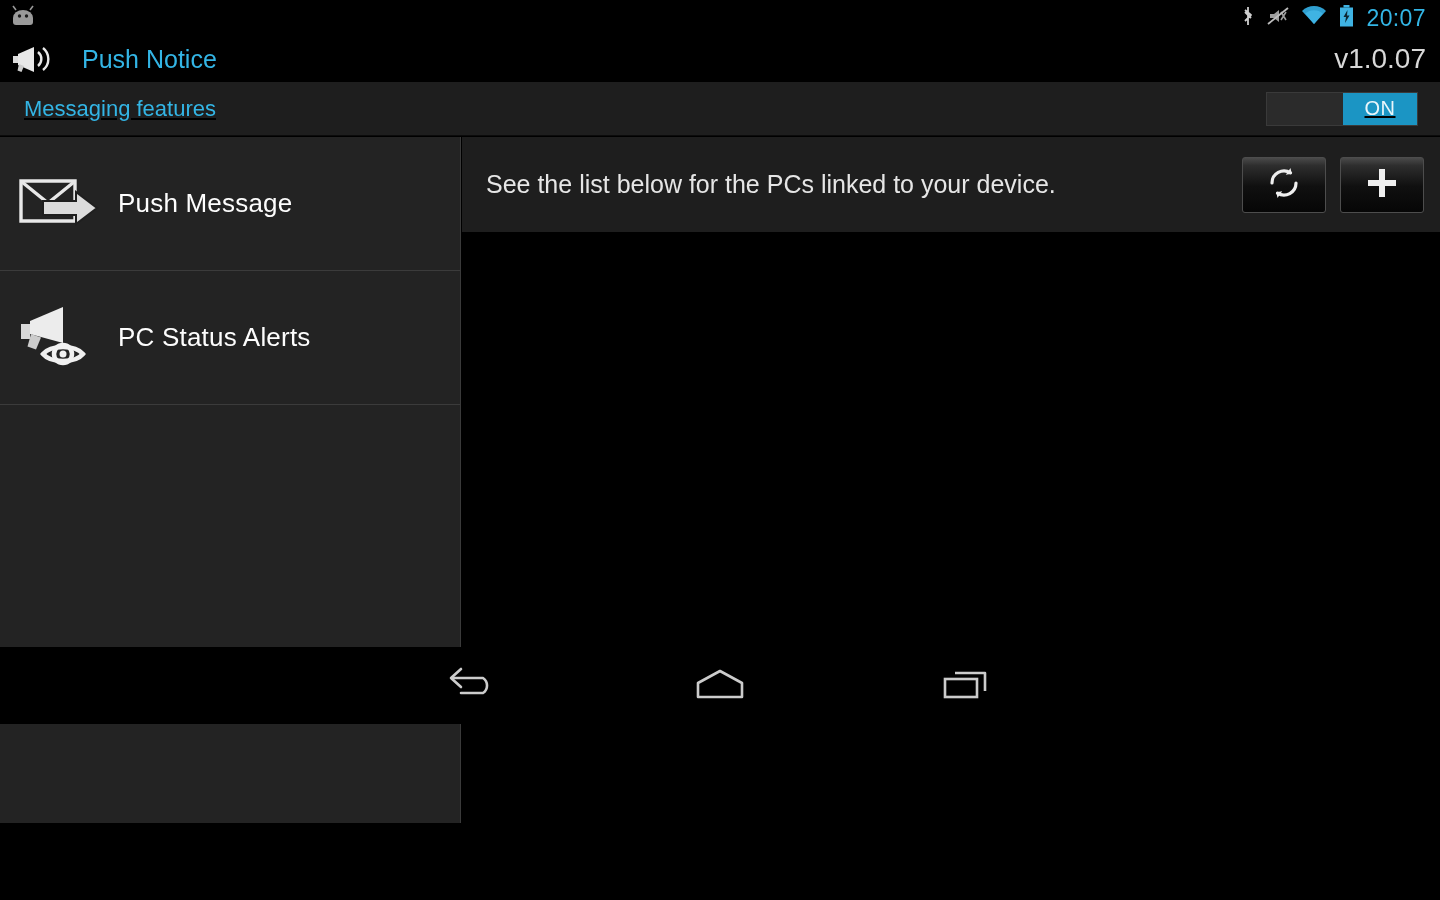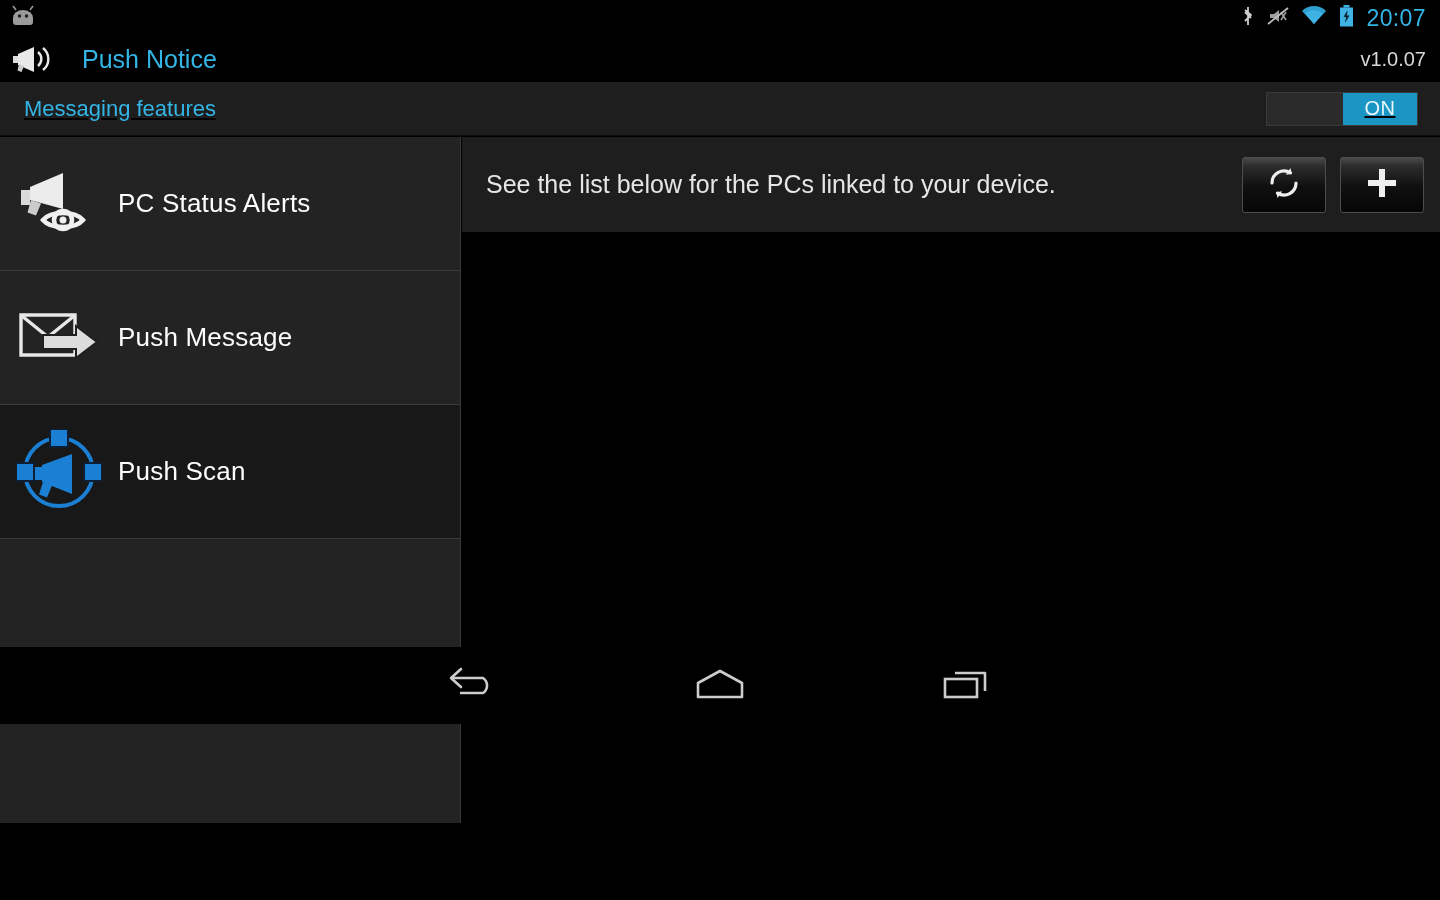--- a/index.html
+++ b/index.html
@@ -31,21 +31,21 @@
   .titlebar {
     position:absolute; left:0; top:36px; width:1440px; height:46px;
     background:#000;
     display:flex; align-items:center;gap:12px;
   }
   .titlebar .tb-icon { margin-left:10px; display:flex; align-items:center; }
   .titlebar .tb-title {
     margin-left:14px; color:#33b5e5; font-size:25px;
   }
   .titlebar .tb-version {
-    margin-left:auto; margin-right:14px; color:#d8d8d8; font-size:20px;
+    margin-left:auto; margin-right:14px; color:#d8d8d8; font-size:28px;
   }
 
   
   .featurebar {
     position:absolute; left:0; top:82px; width:1440px; height:54px;
     background:#1e1e1e;
     border-bottom:1px solid #0b0b0b;
     display:flex; align-items:center;text-decoration:underline;
   }
   .featurebar .fb-title {
@@ -188,57 +188,43 @@
       <div class="t-off"></div>
       <div class="t-on">ON</div>
     </div>
   </div>
 
   <div class="sidebar">
 
 
     <div class="side-item">
       <span class="si-icon">
+        <svg width="86" height="66" viewBox="0 0 86 66">
+          <path d="M5 10 h54 v40 h-54 z" fill="none" stroke="#e8e8e8" stroke-width="3.4"></path>
+          <path d="M6 11 L32 32 L58 11" fill="none" stroke="#e8e8e8" stroke-width="3.4"></path>
+          <path d="M27 30 h33 v-9 l21 16 -21 16 v-9 h-33 z" fill="#dcdcdc" stroke="#1f1f1f" stroke-width="2"></path>
+        </svg>
+      </span>
+      <span class="si-label">Push Message</span>
+    </div>
+
+    <div class="side-item">
+      <span class="si-icon">
         <svg width="84" height="72" viewBox="0 0 84 72">
           <path d="M4 22 h9 v15 h-9 z" fill="#d9d9d9"></path>
           <path d="M13 19 L46 5 v36 L13 32 z" fill="#ececec"></path>
           <path d="M14 32 l10 3.5 -5 12 -8.5 -3 z" fill="#cccccc"></path>
           <path d="M26 52 a22 12 0 0 1 40 0 a22 12 0 0 1 -40 0 z" fill="none" stroke="#f0f0f0" stroke-width="4.5"></path>
           <circle cx="46" cy="52" r="9" fill="none" stroke="#f0f0f0" stroke-width="4.5"></circle>
           <circle cx="46" cy="52" r="3.5" fill="#f0f0f0"></circle>
         </svg>
       </span>
       <span class="si-label">PC Status Alerts</span>
     </div>
 
-    <div class="side-item">
-      <span class="si-icon">
-        <svg width="86" height="66" viewBox="0 0 86 66">
-          <path d="M5 10 h54 v40 h-54 z" fill="none" stroke="#e8e8e8" stroke-width="3.4"></path>
-          <path d="M6 11 L32 32 L58 11" fill="none" stroke="#e8e8e8" stroke-width="3.4"></path>
-          <path d="M27 30 h33 v-9 l21 16 -21 16 v-9 h-33 z" fill="#dcdcdc" stroke="#1f1f1f" stroke-width="2"></path>
-        </svg>
-      </span>
-      <span class="si-label">Push Message</span>
-    </div>
-
-    <div class="side-item active">
-      <span class="si-icon">
-        <svg width="86" height="86" viewBox="0 0 86 86">
-          <circle cx="43" cy="43" r="34" fill="none" stroke="#1b7fd4" stroke-width="4"></circle>
-          <rect x="34" y="0" width="18" height="18" fill="#1b7fd4" stroke="#0f1f33" stroke-width="2"></rect>
-          <rect x="0" y="34" width="18" height="18" fill="#1b7fd4" stroke="#0f1f33" stroke-width="2"></rect>
-          <rect x="68" y="34" width="18" height="18" fill="#1b7fd4" stroke="#0f1f33" stroke-width="2"></rect>
-          <path d="M19 38 h7 v13 h-7 z" fill="#1b7fd4"></path>
-          <path d="M26 36 L56 25 v40 L26 53 z" fill="#1b7fd4"></path>
-          <path d="M27 53 l9 3.5 -5 12 -8 -3 z" fill="#1b7fd4"></path>
-        </svg>
-      </span>
-      <span class="si-label">Push Scan</span>
-    </div>
 
     <div class="side-filler"></div>
   </div>
 
   <div class="content">
     <div class="content-header">
       <span class="ch-text">See the list below for the PCs linked to your device.</span>
       <div class="ch-actions">
         <div class="icon-btn">
           <span>

